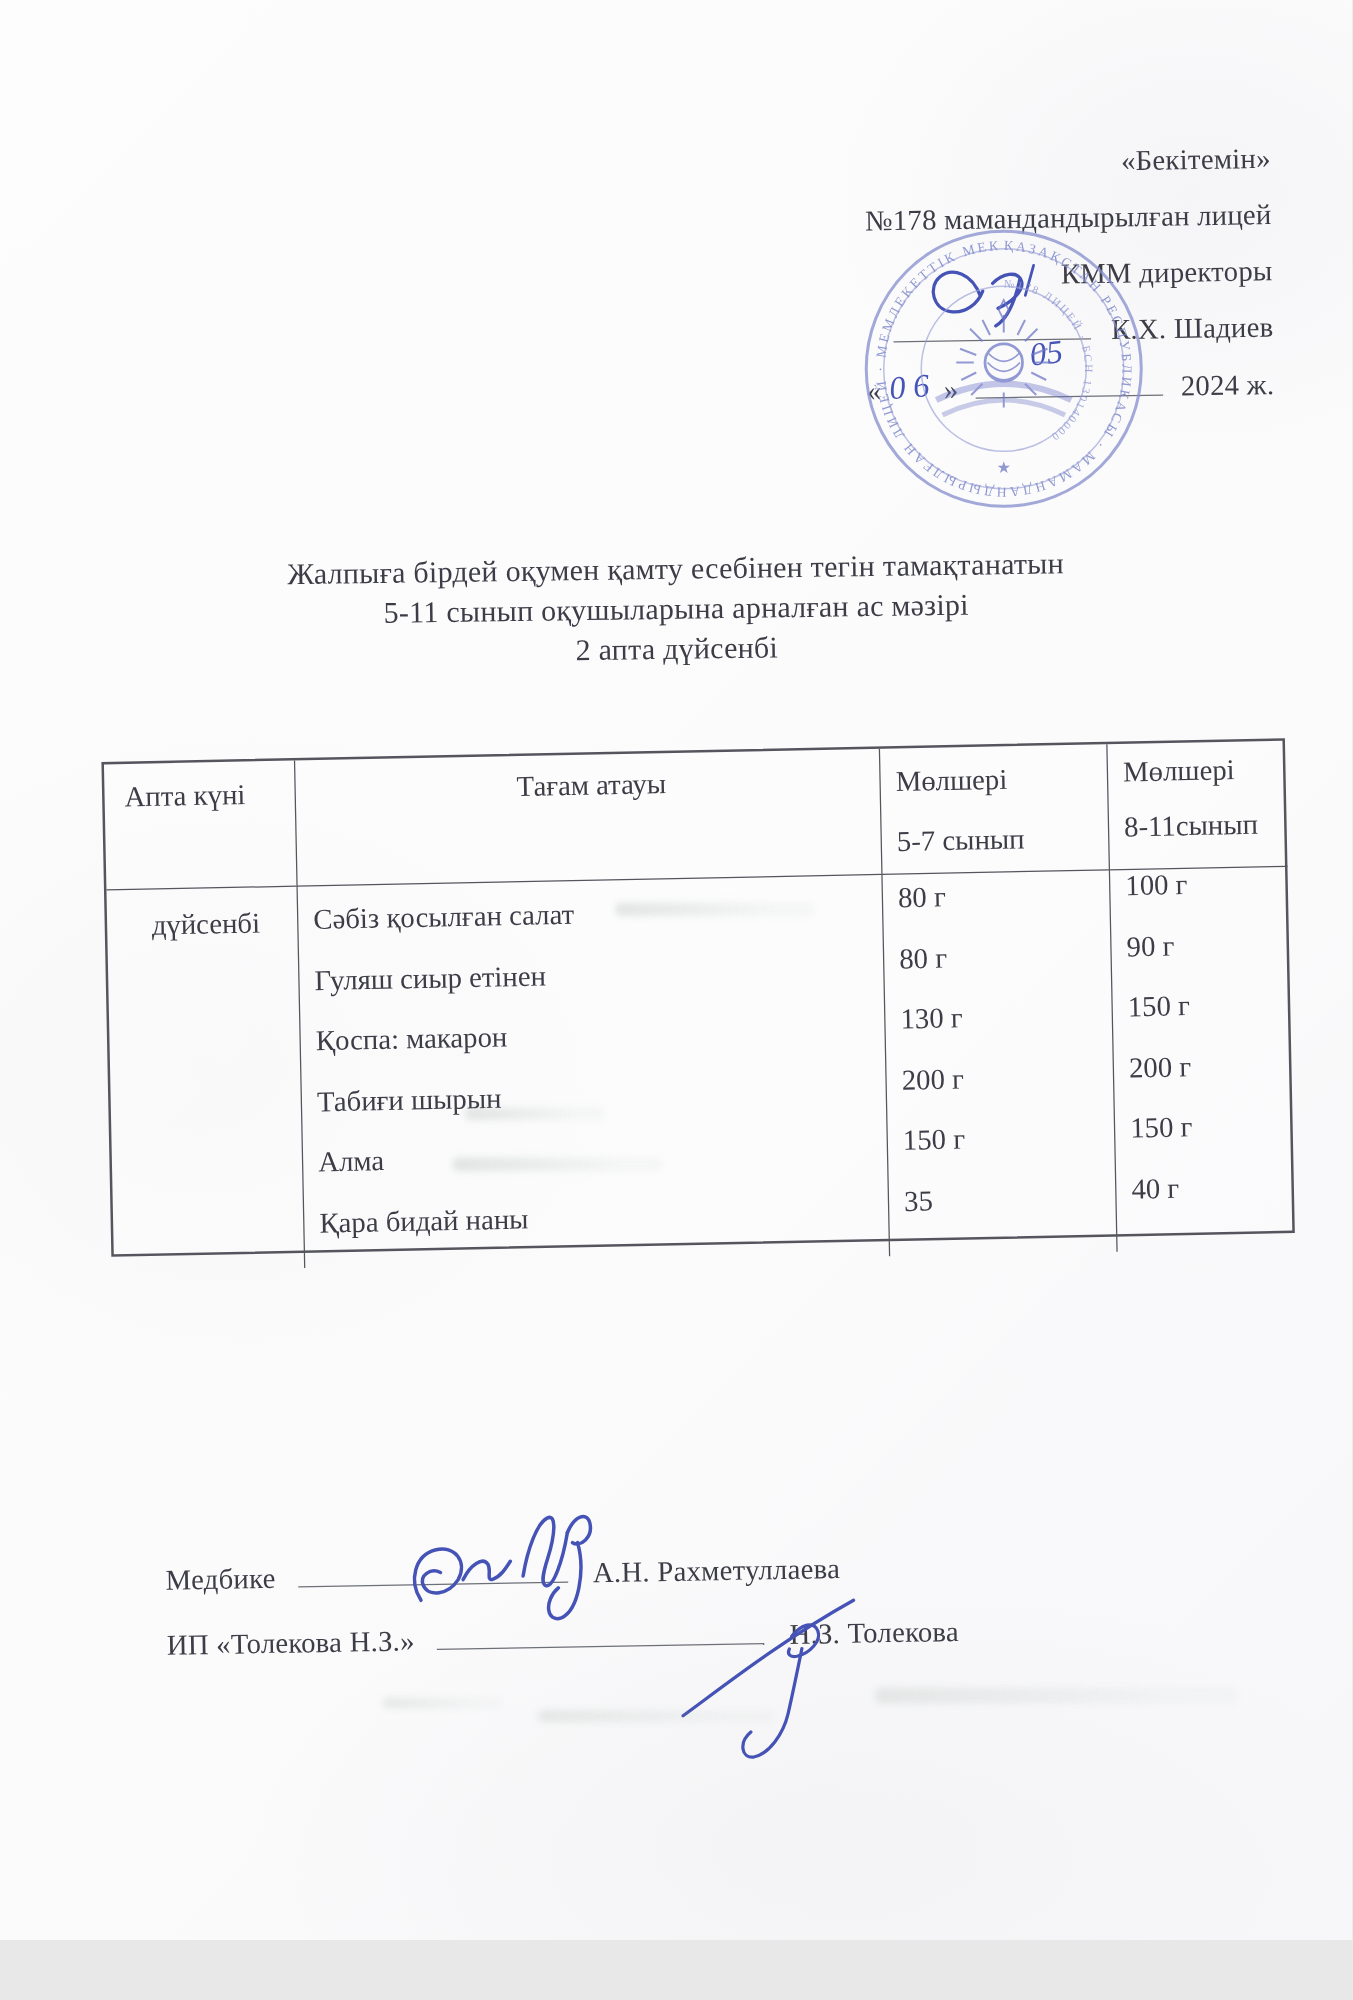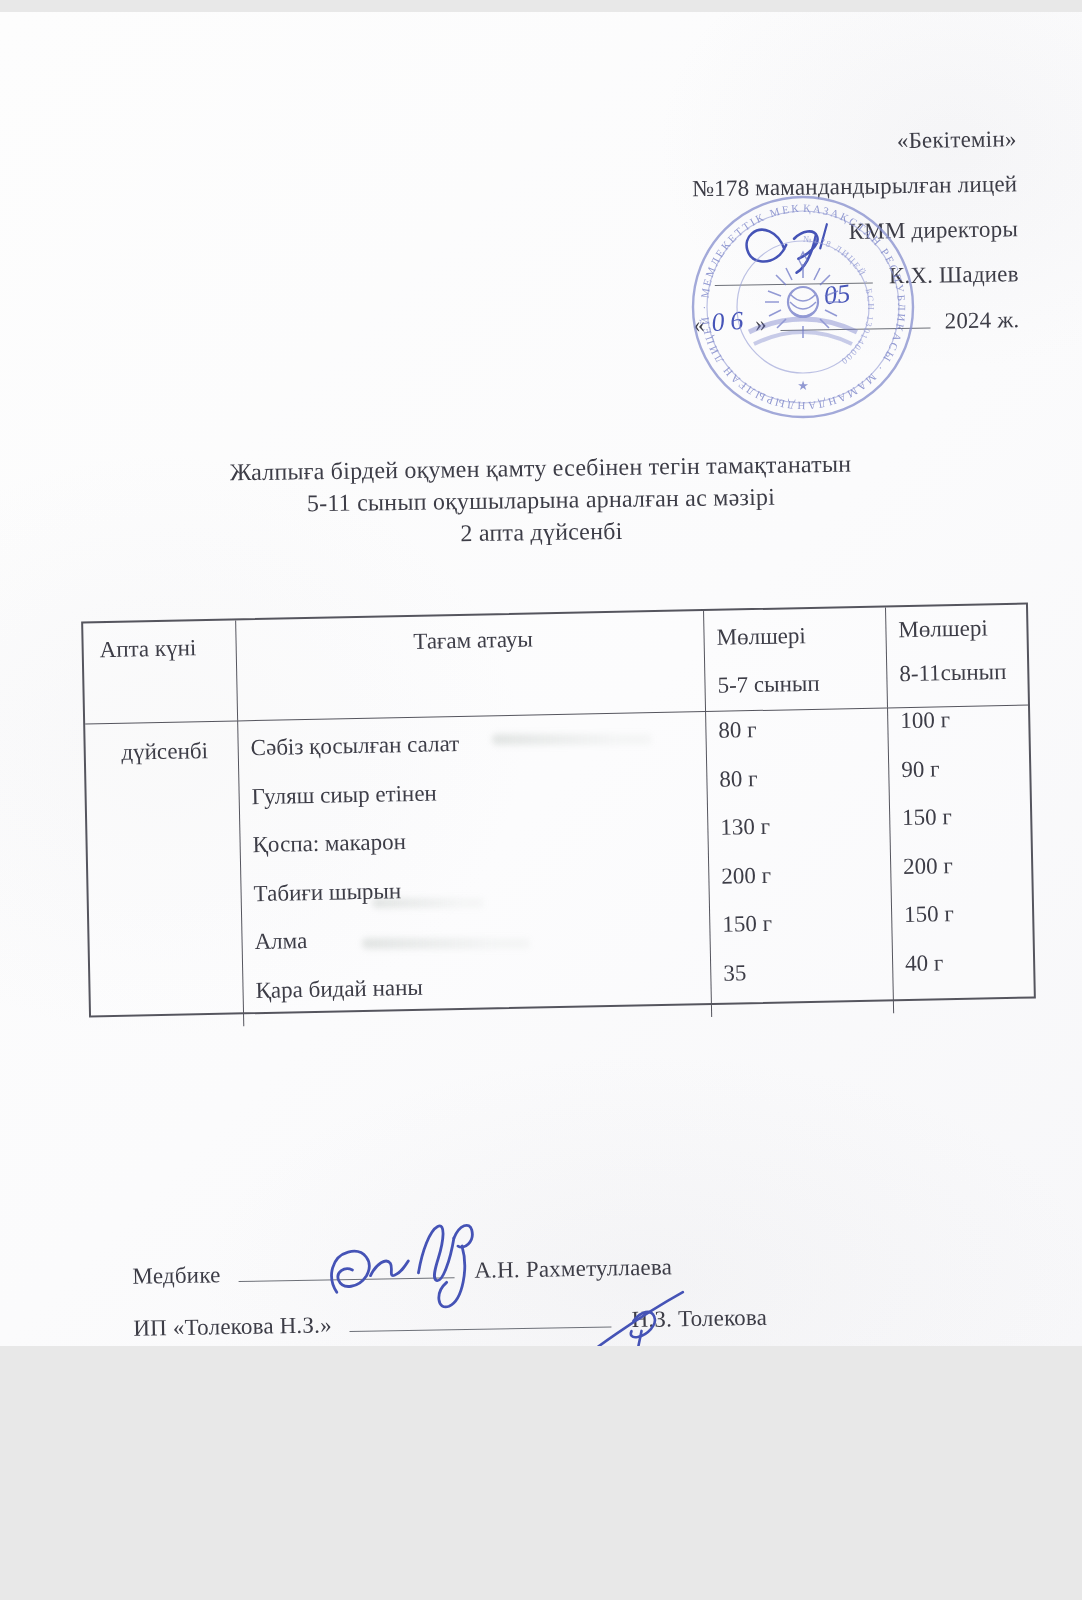--- a/index.html
+++ b/index.html
@@ -1,18 +1,18 @@
 <!DOCTYPE html>
 <html><head>
 <meta charset="utf-8">
 <style>
   * { margin:0; padding:0; box-sizing:border-box; }
   body { background:#e8e8e8; font-family:"Liberation Serif", serif; }
   .page {
-    position:relative; width:1082px; height:1334px; margin:12px auto; overflow:hidden;
+    position:relative; width:1082px; height:1552px; margin:0 auto; overflow:hidden;
     background:
       radial-gradient(ellipse 420px 320px at 88% 10%, rgba(205,205,214,.14), transparent 70%),
       radial-gradient(ellipse 520px 420px at 15% 55%, rgba(210,210,216,.10), transparent 70%),
       radial-gradient(ellipse 600px 300px at 60% 95%, rgba(205,205,210,.12), transparent 75%),
       linear-gradient(135deg, #fdfdfd 0%, #fbfbfc 55%, #f7f7f9 100%);
     color:#3d3d47;
   }
   .txt { color:#3d3d47; letter-spacing:.2px; }
 
   

